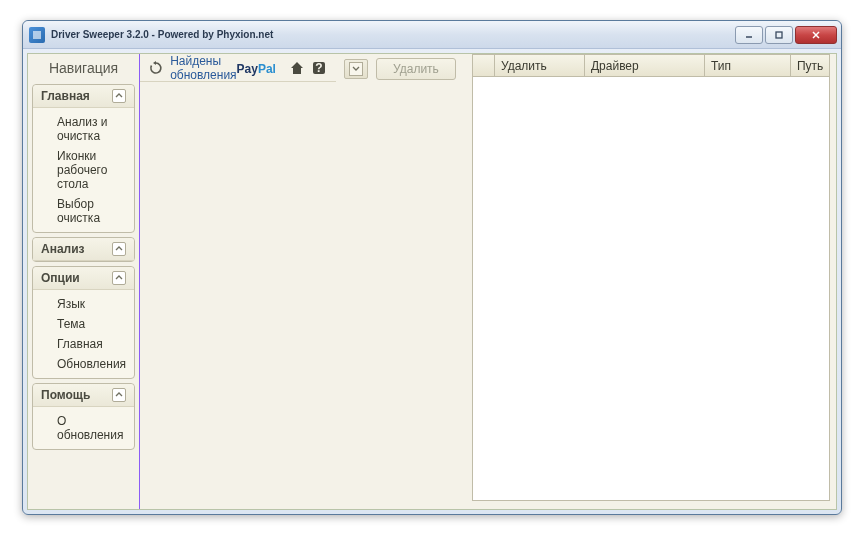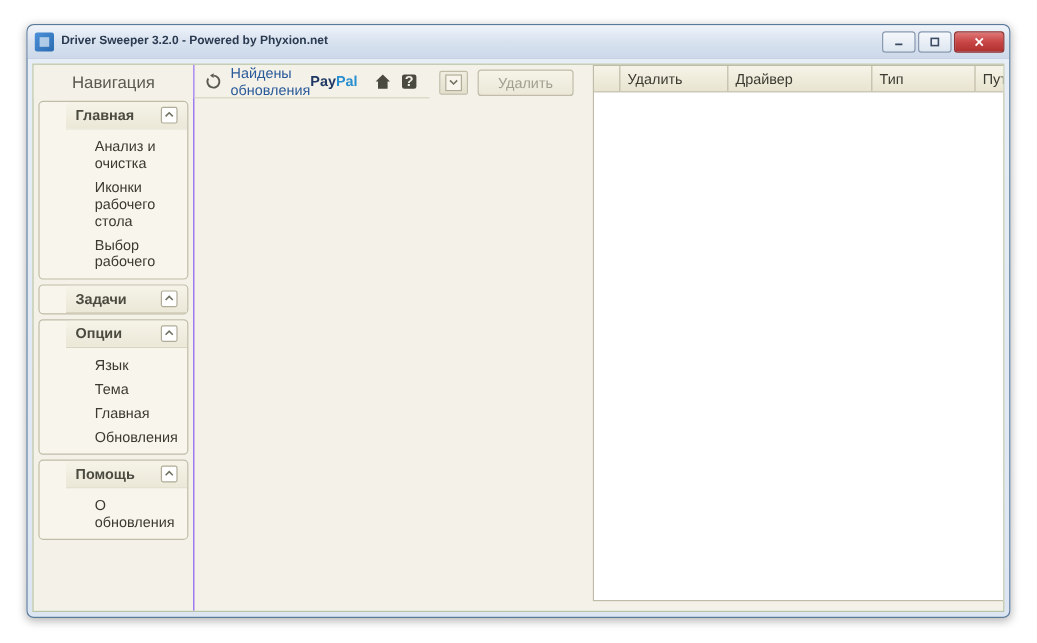--- a/index.html
+++ b/index.html
@@ -13,21 +13,21 @@
 .titlebar .title { color: #2a3a50; font-size: 10px; flex: 1; font-weight: bold; }
 .win-controls { display: flex; gap: 2px; }
 .win-btn { width: 28px; height: 18px; border: 1px solid #8a9ab0; border-radius: 3px; background: linear-gradient(to bottom, #f5f8fc 0%, #dde6f0 100%); display: flex; align-items: center; justify-content: center; cursor: pointer; }
 .win-btn.close { width: 42px; background: linear-gradient(to bottom, #e07878 0%, #c84545 50%, #b03030 100%); border-color: #903030; }
 .win-btn svg { width: 10px; height: 10px; }
 
 .content { flex: 1; display: flex; border: 1px solid #b8c4a8; margin: 4px; background: #f4f2e8; overflow: hidden; }
 
 .sidebar { width: 180px; border-right: 1px solid #8b5cf6; display: flex; flex-direction: column; }
 .sidebar-title { text-align: center; padding: 6px 0; font-size: 14px; color: #5a5a50; background: #f4f2e8; }
-.nav-group { margin: 2px 4px; border: 1px solid #c0bca8; border-radius: 4px; background: #f8f6ec; padding-left: 22px; }
+.nav-group { margin: 2px 4px; border: 1px solid #c0bca8; border-radius: 4px; background: #f8f6ec; }
 .nav-header { display: flex; align-items: center; justify-content: space-between; padding: 4px 8px; background: linear-gradient(to bottom, #f6f4e8 0%, #ebe8d8 100%); border-bottom: 1px solid #d8d4c0; border-radius: 4px 4px 0 0; font-weight: bold; color: #4a4a40; cursor: pointer; }
 .nav-header .chev { width: 14px; height: 14px; border: 1px solid #b0ac98; border-radius: 2px; background: #fff; display: flex; align-items: center; justify-content: center; }
 .nav-items { padding: 4px 0; }
 .nav-item { padding: 3px 8px 3px 24px; color: #3a3a30; cursor: pointer; }
 
 .main { flex: 1; display: flex; }
 .topbar { height: 28px; display: flex; align-items: center; padding: 0 8px; border-bottom: 1px solid #d8d4c0; }
 .refresh-icon { width: 16px; height: 16px; margin-right: 6px; cursor: pointer; }
 .update-link { color: #2a5a9a; cursor: pointer; flex: 1; }
 .paypal { font-family: Verdana, sans-serif; font-weight: bold; font-size: 16px; margin-right: 8px; }
@@ -86,27 +86,27 @@
           <span>Главная</span>
           <span class="chev">
               <svg width="8" height="8" viewBox="0 0 8 8">
                 <polyline points="1,5 4,2 7,5" fill="none" stroke="#707060" stroke-width="1.3"></polyline>
               </svg>
             </span>
         </div>
         <div class="nav-items">
           <div class="nav-item">Анализ и очистка</div>
           <div class="nav-item">Иконки рабочего стола</div>
-          <div class="nav-item">Выбор рабочего</div>
+          <div class="nav-item">Выбор очистка</div>
         </div>
       </div>
 
       <div class="nav-group">
         <div class="nav-header">
-          <span>Задачи</span>
+          <span>Анализ</span>
           <span class="chev">
               <svg width="8" height="8" viewBox="0 0 8 8">
                 <polyline points="1,5 4,2 7,5" fill="none" stroke="#707060" stroke-width="1.3"></polyline>
               </svg>
             </span>
         </div>
       </div>
 
       <div class="nav-group">
         <div class="nav-header">

